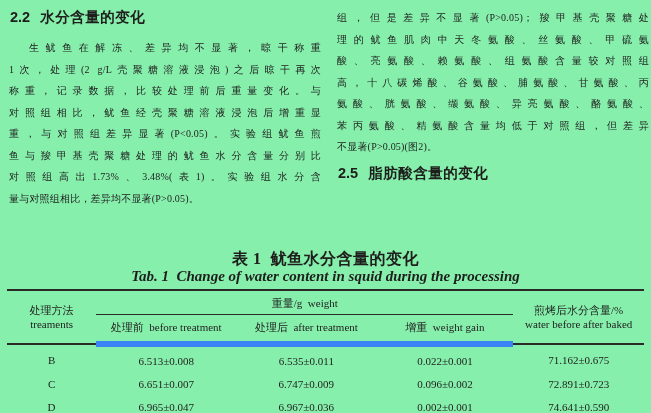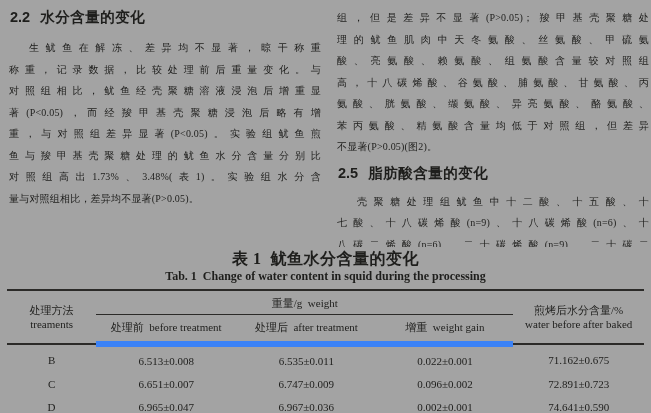--- a/index.html
+++ b/index.html
@@ -1,20 +1,20 @@
 <!DOCTYPE html>
 <html><head>
 <meta charset="utf-8">
 <style>
   html, body { margin: 0; padding: 0; background: #e8e8e8; }
   .page {
     position: relative;
     width: 651px; height: 413px;
     margin: 0 auto;
-    background: #a3a3a3;
+    background: #86efac;
     color: #1e1e1c;
     font-family: "Liberation Serif", "DejaVu Serif", serif;
     overflow: hidden;
     box-sizing: border-box;
   }
   .columns {
     display: flex;
     gap: 16px;
     padding: 7px 5px 0 9px;
     height: 247px;
@@ -48,23 +48,24 @@
     text-align: center;
     font-weight: bold;
     font-size: 16px;
     line-height: 15px;
     margin-top: 4px;
     letter-spacing: 0.5px;
   }
   .caption-en {
     text-align: center;
     font-weight: bold;
-    font-size: 12px;
+    font-size: 15px;
     line-height: 15px;
     margin: 3px 0 5px;
+    font-style: italic;
   }
   table.water-table {
     width: 100%;
     border-collapse: collapse;
     border-top: 2.5px solid #2b2a28;
     border-bottom: 3px solid #2b2a28;
     font-size: 11px;
   }
   .water-table th, .water-table td {
     font-weight: normal;
@@ -92,47 +93,42 @@
 <div class="page">
 
   <div class="columns">
 
     <div class="col">
       <div class="sec-heading">
         <span class="sec-num">2.2</span><span>水分含量的变化</span>
       </div>
       <div class="para">
         <div class="t-line first">生鱿鱼在解冻、差异均不显著，晾干称重</div>
+        <div class="t-line">1次，处理(2 g/L壳聚糖溶液浸泡)之后晾干再次</div>
         <div class="t-line">称重，记录数据，比较处理前后重量变化。与</div>
         <div class="t-line">对照组相比，鱿鱼经壳聚糖溶液浸泡后增重显</div>
-        <div class="t-line">著(P&lt;0.05)，而经羧甲基壳聚糖浸泡后略有增</div>
         <div class="t-line">重，与对照组差异显著(P&lt;0.05)。实验组鱿鱼煎</div>
         <div class="t-line">鱼与羧甲基壳聚糖处理的鱿鱼水分含量分别比</div>
         <div class="t-line">对照组高出1.73%、3.48%(表1)。实验组水分含</div>
         <div class="t-line end">量与对照组相比，差异均不显著(P&gt;0.05)。</div>
       </div>
     </div>
 
     <div class="col">
       <div class="para">
         <div class="t-line">组，但是差异不显著(P&gt;0.05)；羧甲基壳聚糖处</div>
         <div class="t-line">理的鱿鱼肌肉中天冬氨酸、丝氨酸、甲硫氨</div>
         <div class="t-line">酸、亮氨酸、赖氨酸、组氨酸含量较对照组</div>
         <div class="t-line">高，十八碳烯酸、谷氨酸、脯氨酸、甘氨酸、丙</div>
         <div class="t-line">氨酸、胱氨酸、缬氨酸、异亮氨酸、酪氨酸、</div>
         <div class="t-line">苯丙氨酸、精氨酸含量均低于对照组，但差异</div>
         <div class="t-line end">不显著(P&gt;0.05)(图2)。</div>
       </div>
       <div class="sec-heading mid-heading">
         <span class="sec-num">2.5</span><span>脂肪酸含量的变化</span>
-      </div>
-      <div class="para">
-        <div class="t-line first">壳聚糖处理组鱿鱼中十二酸、十五酸、十</div>
-        <div class="t-line">七酸、十八碳烯酸(n=9)、十八碳烯酸(n=6)、十</div>
-        <div class="t-line">八碳二烯酸(n=6)、二十碳烯酸(n=9)、二十碳二</div>
       </div>
     </div>
 
   </div>
 
   <div class="table-block">
     <div class="caption-zh">表 1&nbsp;&nbsp;鱿鱼水分含量的变化</div>
     <div class="caption-en">Tab. 1&nbsp;&nbsp;Change of water content in squid during the processing</div>
 
     <table class="water-table">

